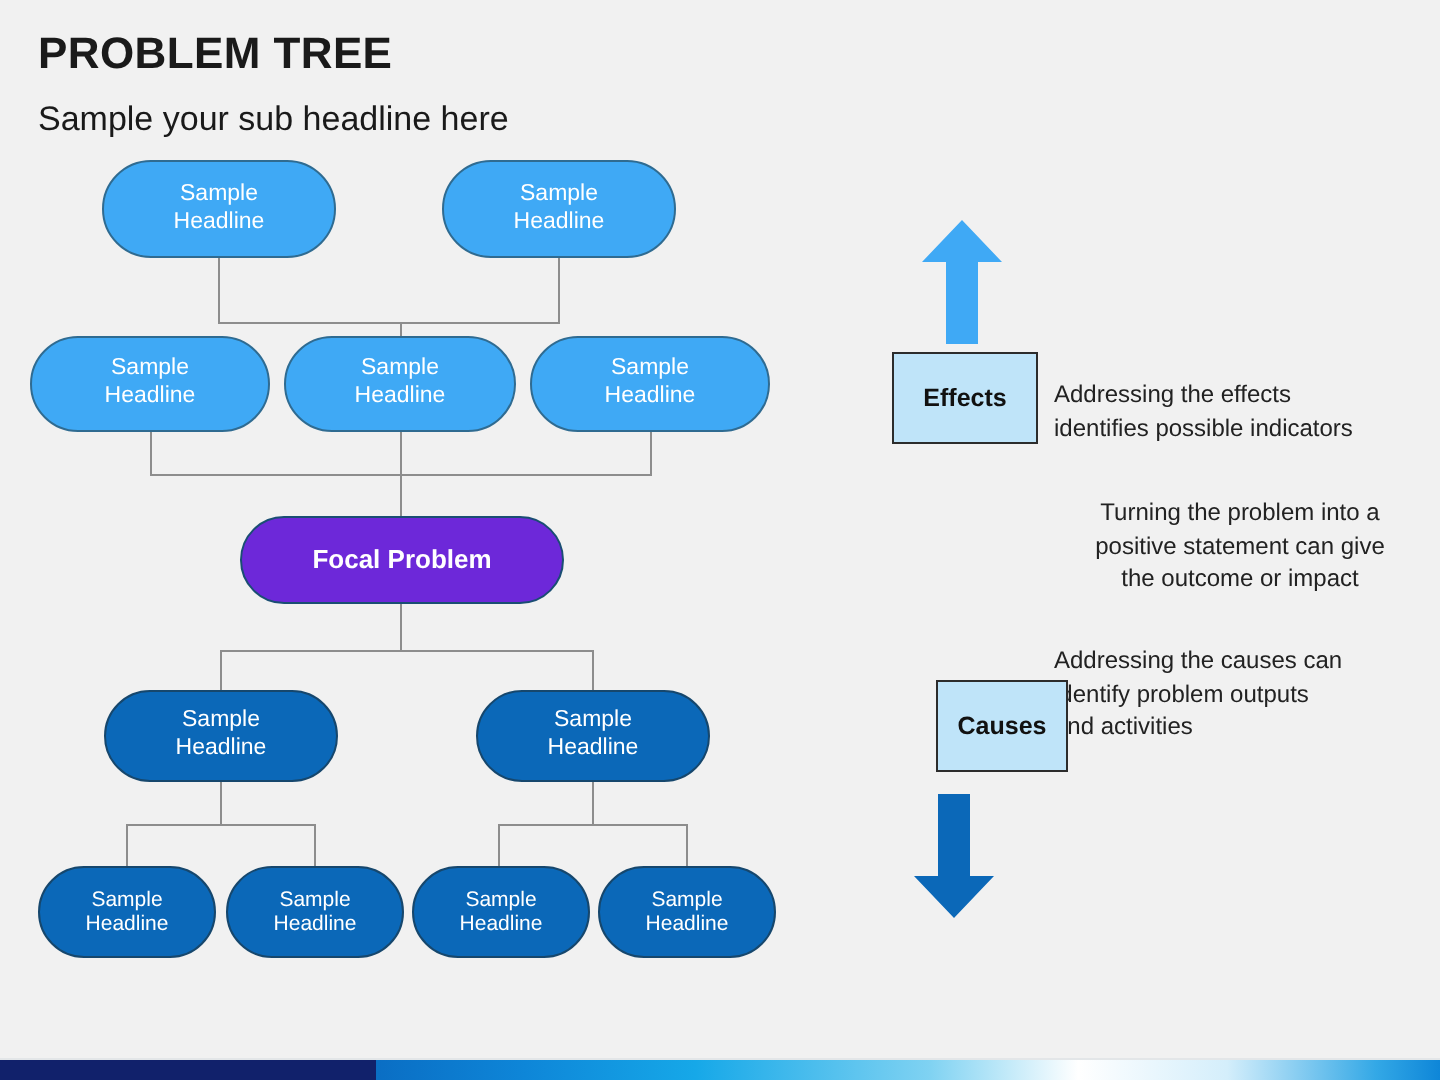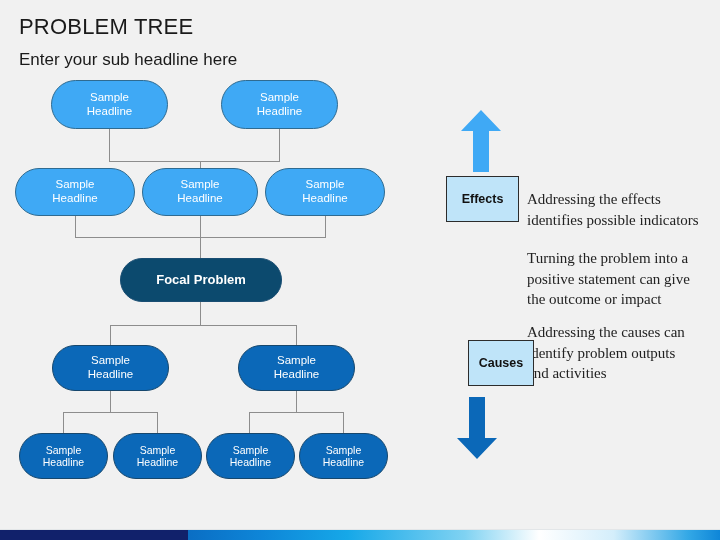--- a/index.html
+++ b/index.html
@@ -17,21 +17,21 @@
     font-family: "Liberation Sans", sans-serif;
     -webkit-font-smoothing: antialiased;
   }
 
   
   .title {
     position: absolute;
     left: 19px;
     top: 14px;
     font-size: 22px;
-    font-weight: normal;
+    font-weight: bold;
     letter-spacing: 0.2px;
     color: #1a1a1a;
     white-space: nowrap;
   }
   .subtitle {
     position: absolute;
     left: 19px;
     top: 50px;
     font-size: 17px;
     font-weight: normal;
@@ -53,21 +53,21 @@
     border-radius: 999px;
     z-index: 3;
     white-space: pre-line;
   }
   .node.effect {
     background: #3fa9f5;
     border-color: #2f6b91;
     font-size: 11.5px;
   }
   .node.focal {
-    background: #0c4a6e;
+    background: #6d28d9;
     border-color: #1a4e73;
     font-size: 13px;
     font-weight: bold;
     text-align: right;
   }
   .node.cause {
     background: #0b68b8;
     border-color: #16476d;
     font-size: 11.5px;
   }
@@ -95,25 +95,24 @@
     display: flex;
     align-items: center;
     justify-content: center;
     font-size: 12.5px;
     font-weight: bold;
     color: #111111;
     z-index: 3;
   }
   .legend-text {
     position: absolute;
-    font-size: 15px;
+    font-size: 12px;
     line-height: 1.38;
     color: #222222;
     white-space: pre-line;
-    font-family: Liberation Serif, serif;
   }
 
   
   .arrow { position: absolute; z-index: 2; }
 
   
   .footer-bar {
     position: absolute;
     left: 0;
     bottom: 0;
@@ -152,21 +151,21 @@
     height: 1px;
     background: #e3e6e8;
   }
 </style>
 </head>
 <body>
 
 <div class="slide">
 
   <div class="title">PROBLEM TREE</div>
-  <div class="subtitle">Enter your sub headline here</div>
+  <div class="subtitle">Sample your sub headline here</div>
 
   <div class="ln v" style="left:109px; top:129px; height:33px;"></div>
   <div class="ln v" style="left:279px; top:129px; height:33px;"></div>
   <div class="ln h" style="left:109px; top:161px; width:171px;"></div>
   <div class="ln v" style="left:200px; top:161px; height:7px;"></div>
 
   <div class="ln v" style="left:75px; top:216px; height:22px;"></div>
   <div class="ln v" style="left:200px; top:216px; height:22px;"></div>
   <div class="ln v" style="left:325px; top:216px; height:22px;"></div>
   <div class="ln h" style="left:75px; top:237px; width:251px;"></div>
@@ -218,21 +217,21 @@
   <div class="arrow" style="left:461px; top:110px; width:40px; height:62px;">
     <svg width="40" height="62" viewBox="0 0 40 62">
       <polygon points="20,0 40,21 28,21 28,62 12,62 12,21 0,21" fill="#3fa9f5"></polygon>
     </svg>
   </div>
 
   <div class="legend-box" style="left:446px; top:176px; width:73px; height:46px;">Effects</div>
   <div class="legend-text" style="left:527px; top:189px; width:186px;">Addressing the effects
 identifies possible indicators</div>
 
-  <div class="legend-text" style="left:527px; top:248px; width:186px;">Turning the problem into a
+  <div class="legend-text" style="left:527px; top:248px; width:186px;text-align:center;">Turning the problem into a
 positive statement can give
 the outcome or impact</div>
 
   <div class="legend-box" style="left:444px; top:340px; width:66px; height:46px;margin-left:24px;">Causes</div>
   <div class="legend-text" style="left:527px; top:322px; width:186px;">Addressing the causes can
 identify problem outputs
 and activities</div>
 
   <div class="arrow" style="left:457px; top:397px; width:40px; height:62px;">
     <svg width="40" height="62" viewBox="0 0 40 62">

